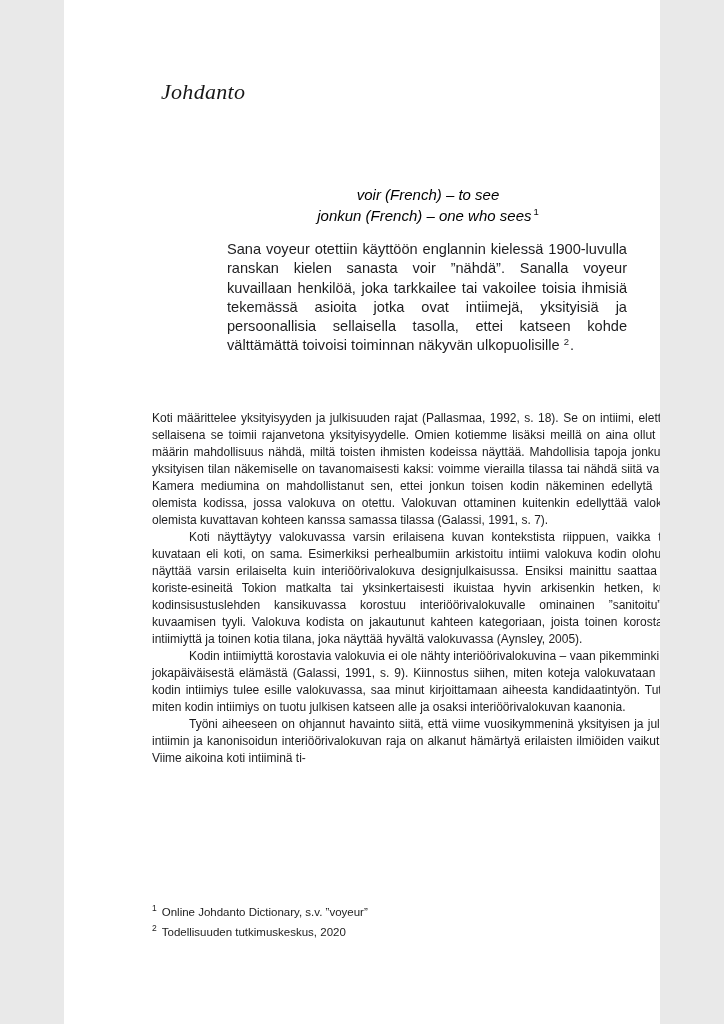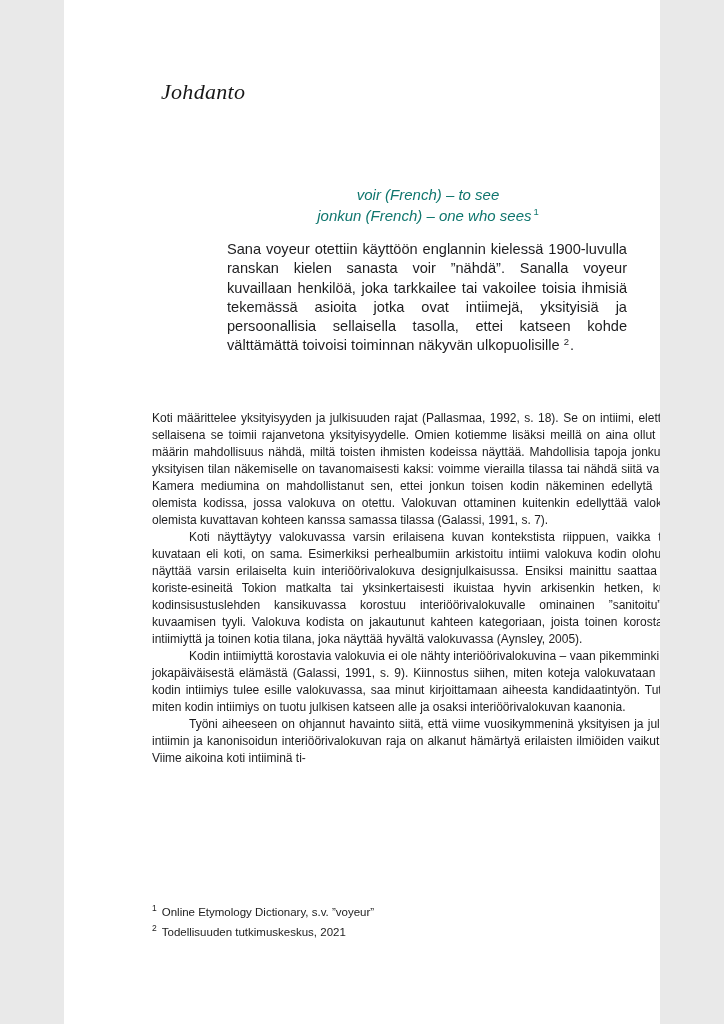--- a/index.html
+++ b/index.html
@@ -26,21 +26,21 @@
   }
   .epigraph {
     position: absolute;
     left: 88px;
     top: 184px;
     width: 552px;
     text-align: center;
     font-style: italic;
     font-size: 15px;
     line-height: 21px;
-    color: #0f766e;
+    color: #000000;
   }
   .epigraph sup {
     font-size: 9.5px;
     font-style: normal;
     margin-left: 2px;
   }
   .quote {
     position: absolute;
     left: 163px;
     top: 240px;
@@ -93,17 +93,17 @@
   <div class="quote"><span>Sana </span><span class="it">voyeur</span><span> otettiin käyttöön englannin kielessä 1900-luvulla ranskan kielen sanasta </span><span class="it">voir</span><span> ”nähdä”. Sanalla </span><span class="it">voyeur</span><span> kuvaillaan henkilöä, joka tarkkailee tai vakoilee toisia ihmisiä tekemässä asioita jotka ovat intiimejä, yksityisiä ja persoonallisia sellaisella tasolla, ettei katseen kohde välttämättä toivoisi toiminnan näkyvän ulkopuolisille </span><sup>2</sup><span>.</span></div>
 
   <div class="bodytext">
     <p class="first">Koti määrittelee yksityisyyden ja julkisuuden rajat (Pallasmaa, 1992, s. 18). Se on intiimi, eletty tila, ja sellaisena se toimii rajanvetona yksityisyydelle. Omien kotiemme lisäksi meillä on aina ollut jossakin määrin mahdollisuus nähdä, miltä toisten ihmisten kodeissa näyttää. Mahdollisia tapoja jonkun toisen yksityisen tilan näkemiselle on tavanomaisesti kaksi: voimme vierailla tilassa tai nähdä siitä valokuvan. Kamera mediumina on mahdollistanut sen, ettei jonkun toisen kodin näkeminen edellytä katsojan olemista kodissa, jossa valokuva on otettu. Valokuvan ottaminen kuitenkin edellyttää valokuvaajan olemista kuvattavan kohteen kanssa samassa tilassa (Galassi, 1991, s. 7).</p>
     <p>Koti näyttäytyy valokuvassa varsin erilaisena kuvan kontekstista riippuen, vaikka tila, jota kuvataan eli koti, on sama. Esimerkiksi perhealbumiin arkistoitu intiimi valokuva kodin olohuoneesta näyttää varsin erilaiselta kuin interiöörivalokuva designjulkaisussa. Ensiksi mainittu saattaa sisältää koriste-esineitä Tokion matkalta tai yksinkertaisesti ikuistaa hyvin arkisenkin hetken, kun taas kodinsisustuslehden kansikuvassa korostuu interiöörivalokuvalle ominainen ”sanitoitu” kodin kuvaamisen tyyli. Valokuva kodista on jakautunut kahteen kategoriaan, joista toinen korostaa kodin intiimiyttä ja toinen kotia tilana, joka näyttää hyvältä valokuvassa (Aynsley, 2005).</p>
     <p>Kodin intiimiyttä korostavia valokuvia ei ole nähty interiöörivalokuvina – vaan pikemminkin kuvina jokapäiväisestä elämästä (Galassi, 1991, s. 9). Kiinnostus siihen, miten koteja valokuvataan ja miten kodin intiimiys tulee esille valokuvassa, saa minut kirjoittamaan aiheesta kandidaatintyön. Tutkin sitä, miten kodin intiimiys on tuotu julkisen katseen alle ja osaksi interiöörivalokuvan kaanonia.</p>
     <p>Työni aiheeseen on ohjannut havainto siitä, että viime vuosikymmeninä yksityisen ja julkisen eli intiimin ja kanonisoidun interiöörivalokuvan raja on alkanut hämärtyä erilaisten ilmiöiden vaikutuksesta. Viime aikoina koti intiiminä ti-</p>
   </div>
 
   <div class="footnotes">
-    <div class="fn"><sup>1</sup><span>Online Etymology Dictionary, s.v. ”voyeur”</span></div>
-    <div class="fn"><sup>2</sup><span>Todellisuuden tutkimuskeskus, 2021</span></div>
+    <div class="fn"><sup>1</sup><span>Online Johdanto Dictionary, s.v. ”voyeur”</span></div>
+    <div class="fn"><sup>2</sup><span>Todellisuuden tutkimuskeskus, 2020</span></div>
   </div>
 
 </div>
 
 </body></html>

